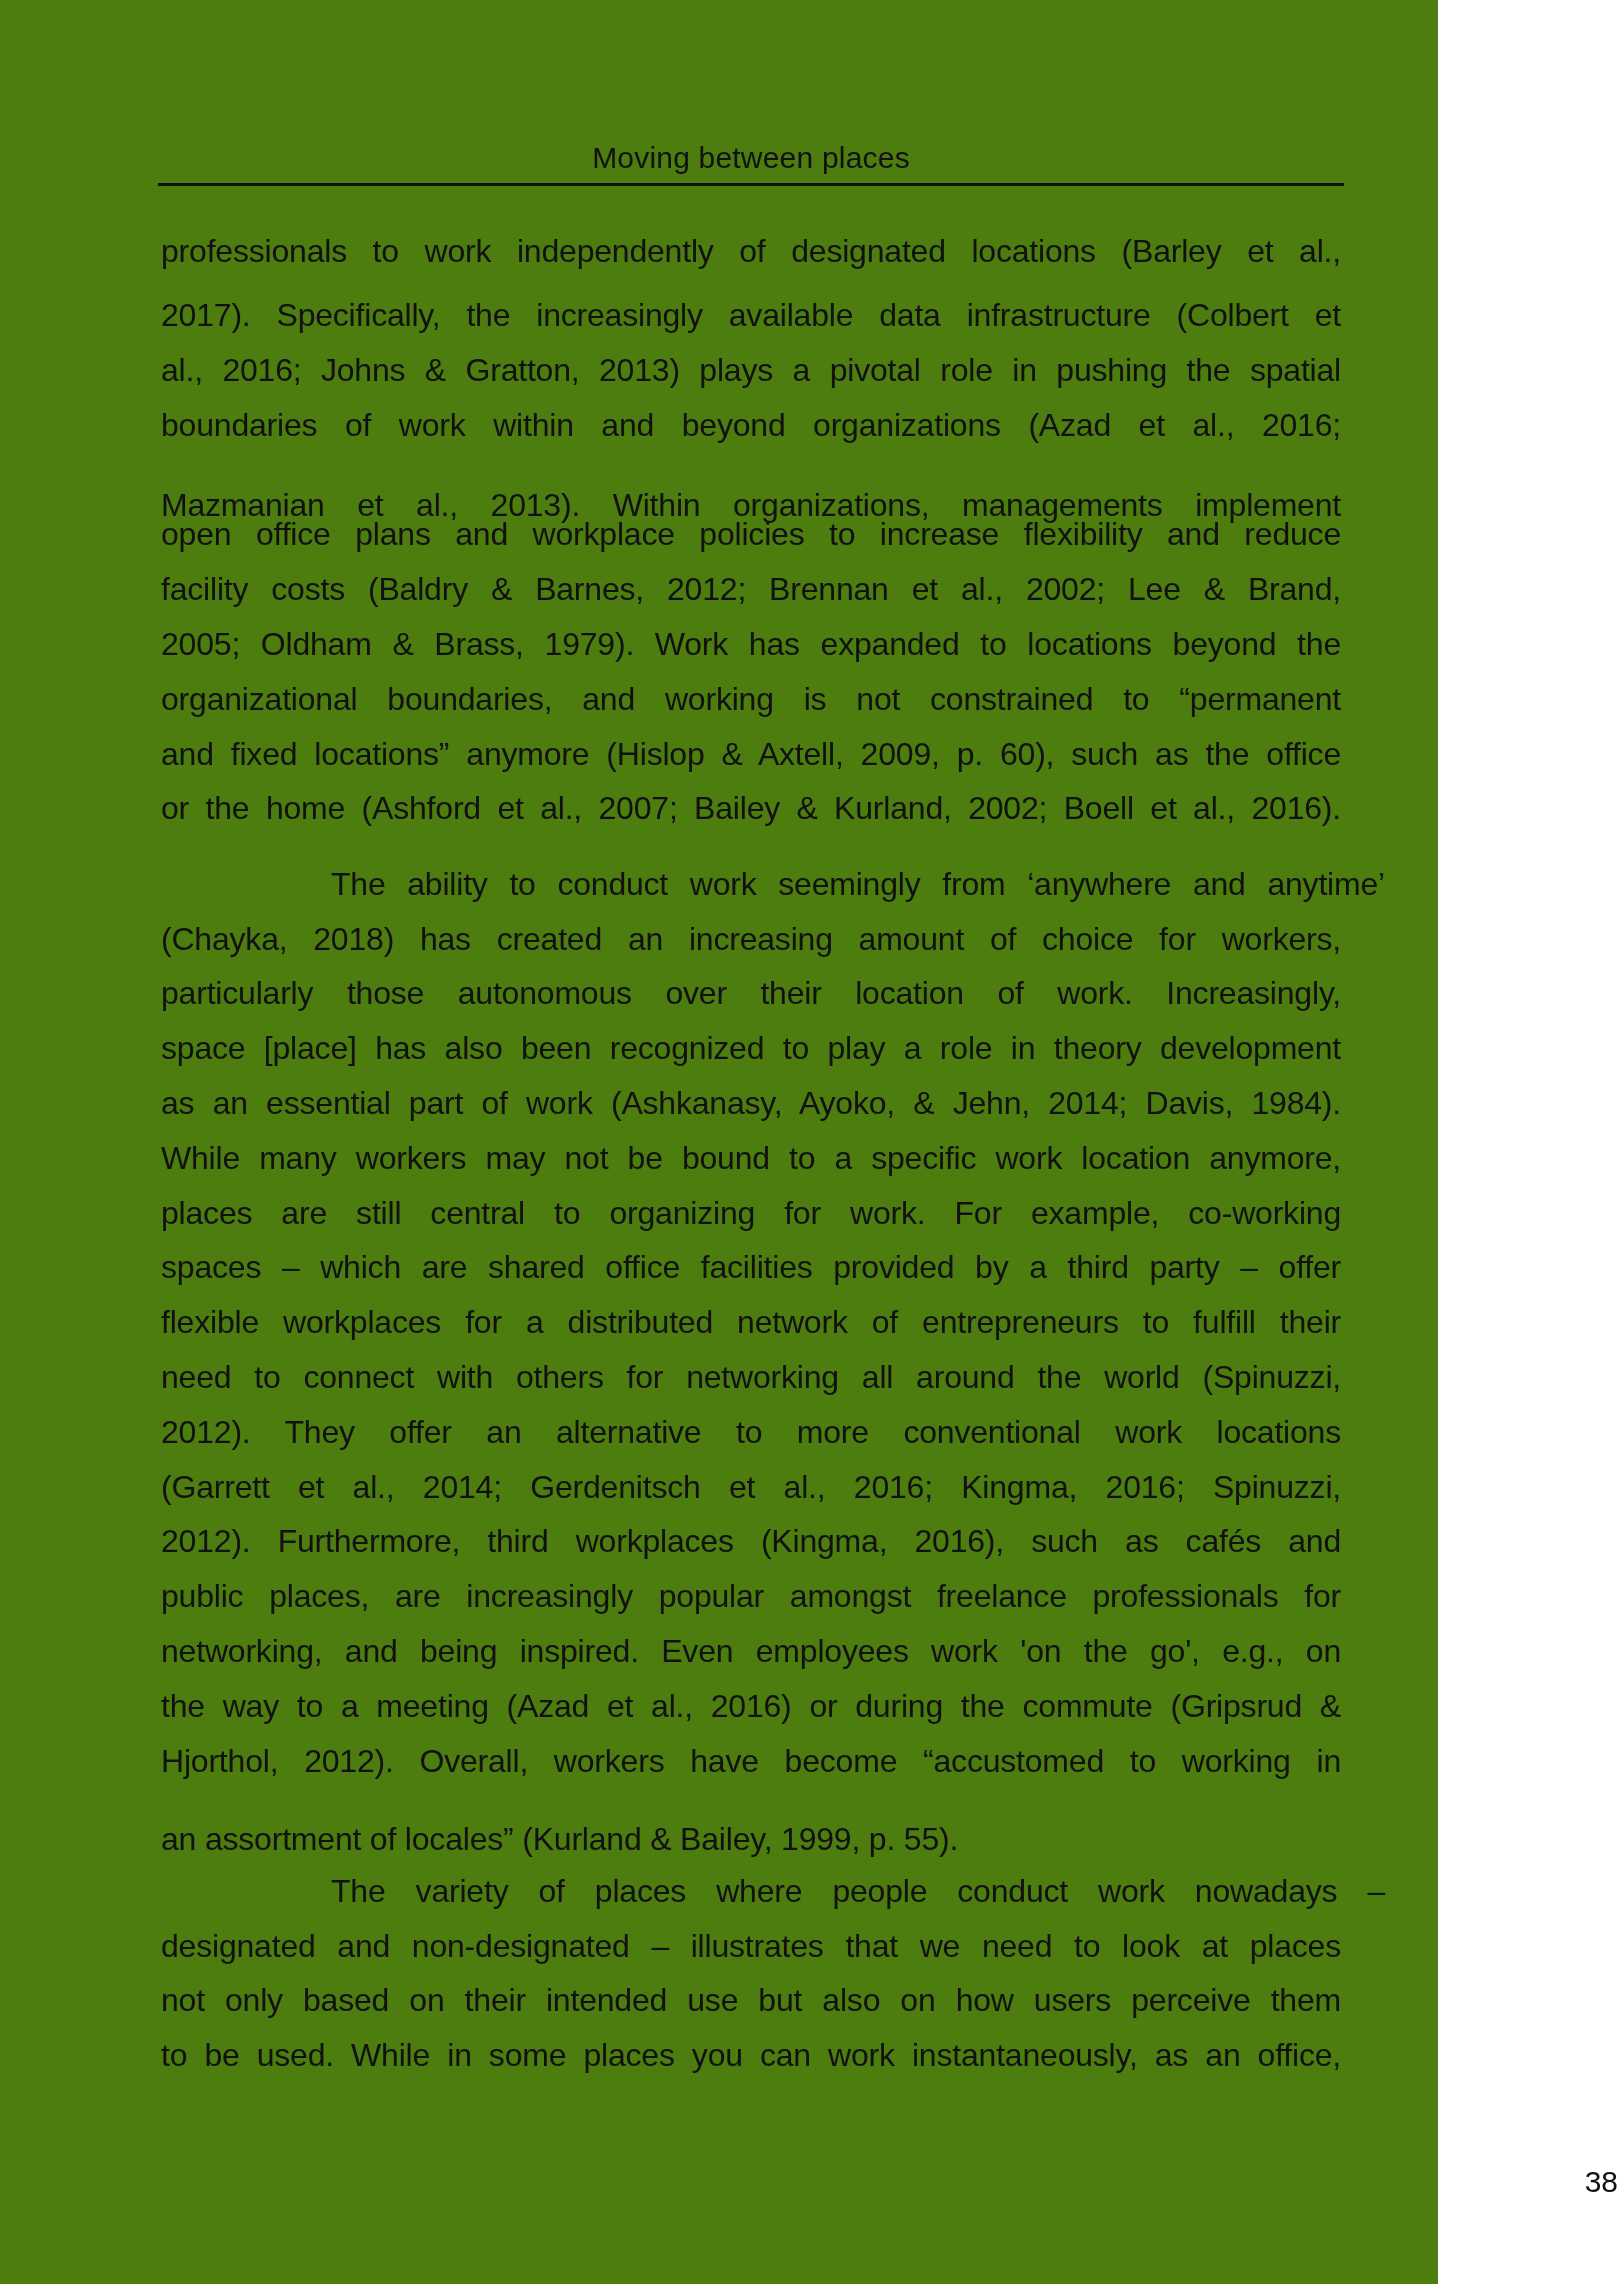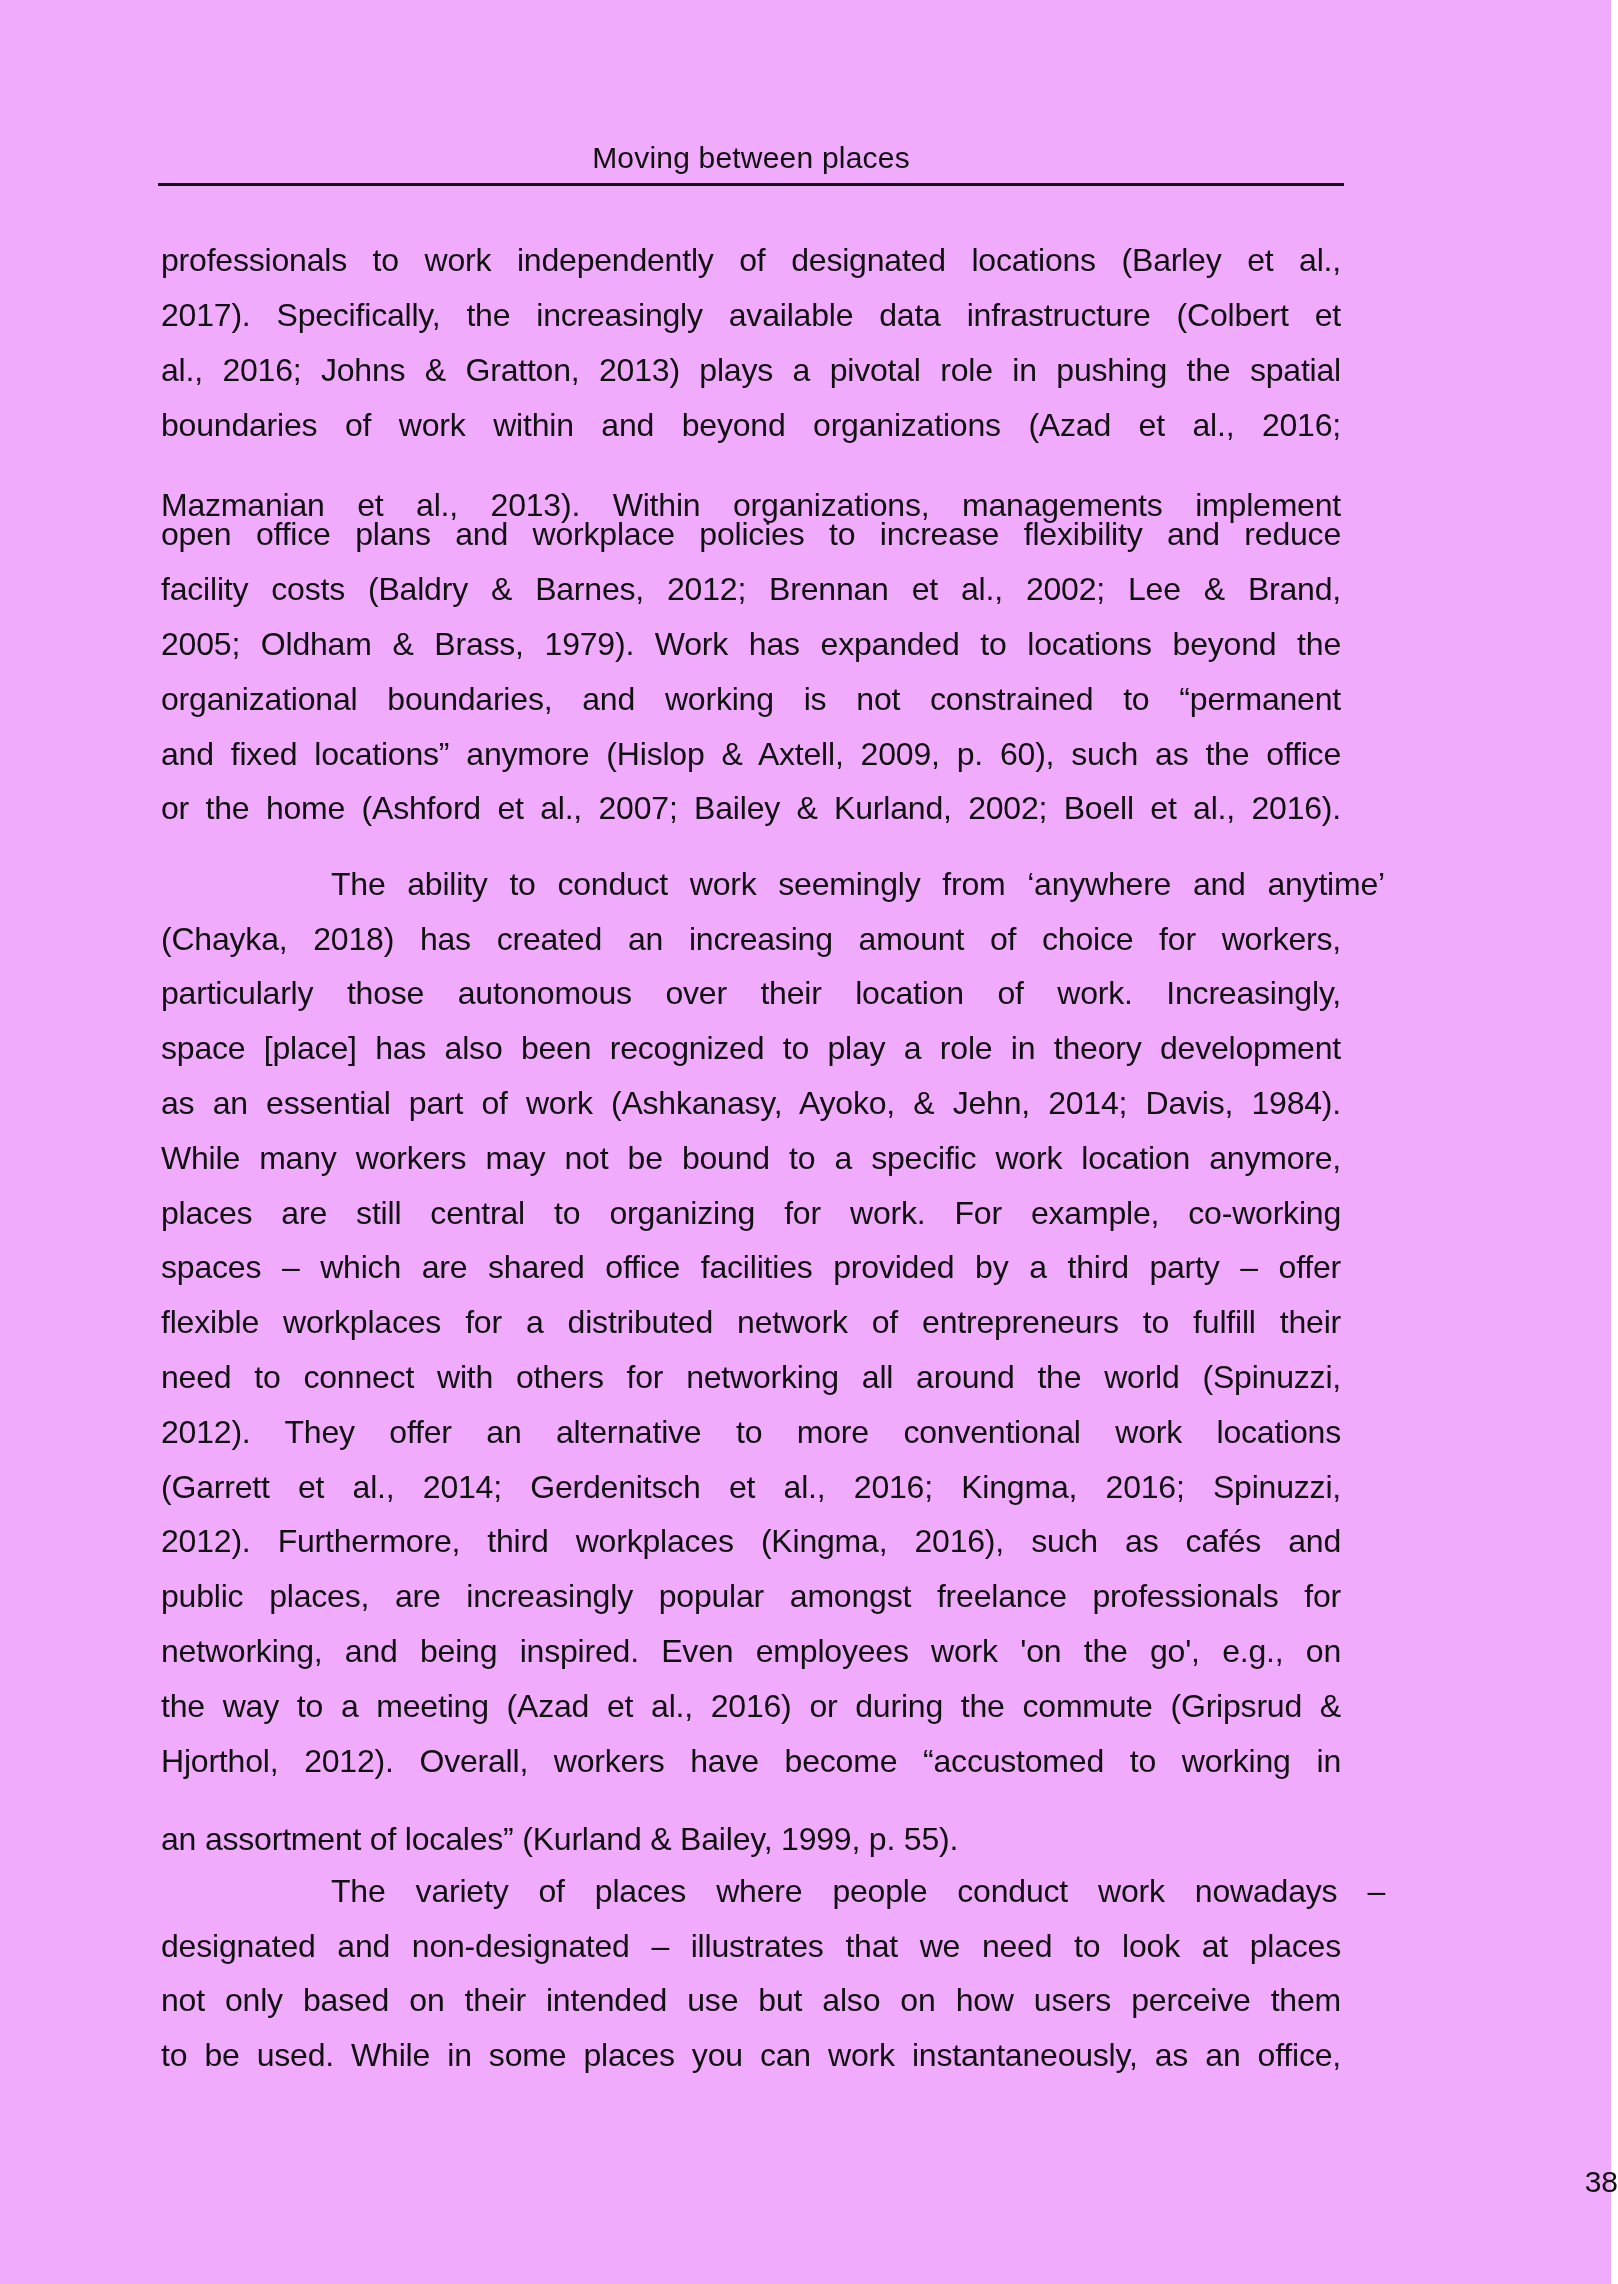--- a/index.html
+++ b/index.html
@@ -1,18 +1,18 @@
 <!DOCTYPE html>
 <html style="font-size:12px"><head>
 <meta charset="utf-8">
 <style>
   html, body { margin: 0; padding: 0; background: #ffffff; }
   body { width: 1618px; height: 2284px; position: relative; overflow: hidden;
          font-family: "Liberation Sans", sans-serif; color: #111111; }
-  .page { position: absolute; left: 0; top: 0; width: 1611px; height: 2284px; background: #f0abfc; }
+  .page { position: absolute; left: 0; top: 0; width: 1438px; height: 2284px; background: #4d7c0f; }
   .running-header { position: absolute; left: 158px; width: 1186px; top: 139px; text-align: center;
          font-size: 30px; line-height: 37px; letter-spacing: 0.2px; }
   .header-rule { position: absolute; left: 158px; width: 1186px; top: 183px; height: 3px; background: #111111; }
   .body { position: absolute; left: 161px; width: 1180px; top: 0; }
   .line { position: absolute; left: 0; width: 1180px; height: 46px; font-size: 32px; line-height: 46px;
           white-space: nowrap; text-align: justify; text-align-last: justify; letter-spacing: -0.2px; }
   .line.last { text-align-last: left; margin-top: 24px; }
   .line.indent { left: 126px; width: 1054px; margin-left: 44px; }
   .page-number { position: absolute; left: 0; width: 1618px; top: 2163px; text-align: right;
           font-size: 30px; line-height: 38px; }
@@ -20,21 +20,21 @@
 </head>
 <body>
 
 <div class="page">
   <div class="running-header">Moving between places</div>
   <div class="header-rule"></div>
 
   <div class="body">
 
     <div>
-      <div class="line" style="top:237px">professionals to work independently of designated locations (Barley et al.,</div>
+      <div class="line" style="top:228px">professionals to work independently of designated locations (Barley et al.,</div>
       <div class="line" style="top:292px">2017). Specifically, the increasingly available data infrastructure (Colbert et</div>
       <div class="line" style="top:347px">al., 2016; Johns &amp; Gratton, 2013) plays a pivotal role in pushing the spatial</div>
       <div class="line" style="top:402px">boundaries of work within and beyond organizations (Azad et al., 2016;</div>
       <div class="line" style="top:482px">Mazmanian et al., 2013). Within organizations, managements implement</div>
       <div class="line" style="top:511px">open office plans and workplace policies to increase flexibility and reduce</div>
       <div class="line" style="top:566px">facility costs (Baldry &amp; Barnes, 2012; Brennan et al., 2002; Lee &amp; Brand,</div>
       <div class="line" style="top:621px">2005; Oldham &amp; Brass, 1979). Work has expanded to locations beyond the</div>
       <div class="line" style="top:676px">organizational boundaries, and working is not constrained to “permanent</div>
       <div class="line" style="top:731px">and fixed locations” anymore (Hislop &amp; Axtell, 2009, p. 60), such as the office</div>
       <div class="line" style="top:785px">or the home (Ashford et al., 2007; Bailey &amp; Kurland, 2002; Boell et al., 2016).</div>

